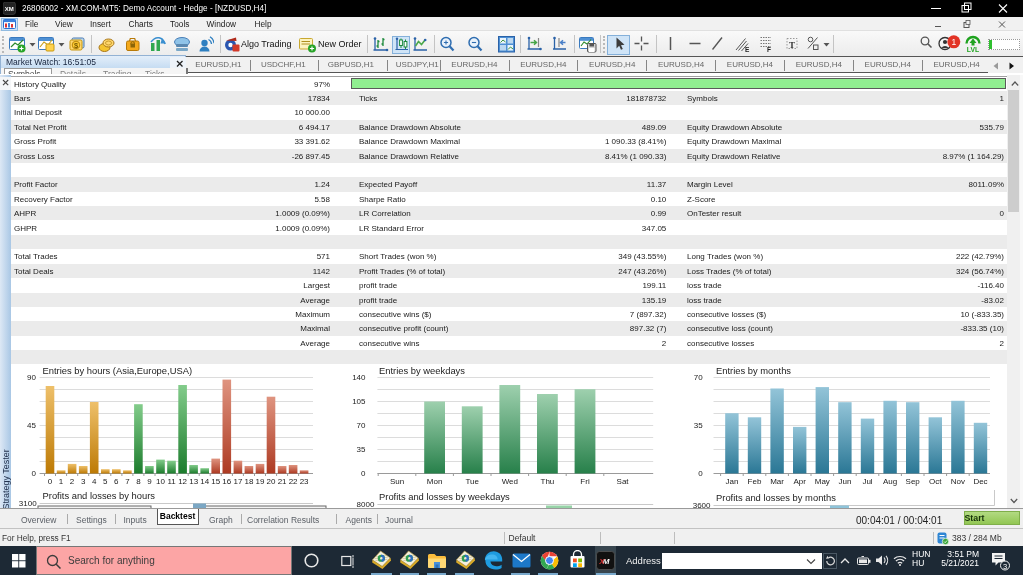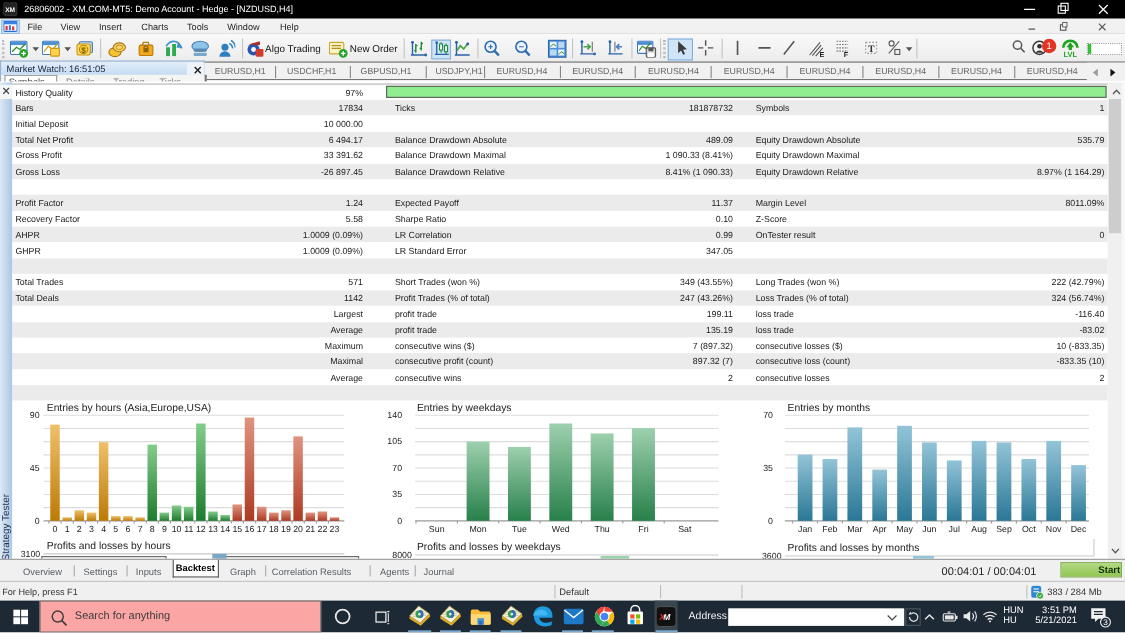--- a/index.html
+++ b/index.html
@@ -34,21 +34,21 @@
 .v3{width:317px;left:676px;text-align:right}
 #qbar{left:351px;top:77.5px;width:654.5px;height:11.5px;background:#90ee90;border:1px solid #5a5a5a}
 #sbar{left:1007px;top:75px;width:13px;height:433px;background:#f0f0f0}
 #sedge{left:1020px;top:75px;width:3px;height:433px;background:#f8f8f8}
 #sthumb{position:absolute;left:1px;top:15px;width:11px;height:122px;background:#cdcdcd}
 #btabs{left:0;top:508px;width:1023px;height:19.5px;background:#f0f0f0;border-top:1px solid #9a9a9a}
 .btab{position:absolute;top:5.5px;font-size:8.5px;color:#5a5f66;white-space:nowrap}
 .bsep{position:absolute;top:5px;width:1px;height:10px;background:#aaa}
 #seltab{position:absolute;left:156.5px;top:0;width:42px;height:15.5px;background:#fff;border:1px solid #555;border-top:none;font-size:8.5px;color:#000;font-weight:bold;text-align:center;line-height:15px}
 #timer{position:absolute;left:856px;top:5.5px;width:100px;text-align:left;font-size:10px;color:#222}
-#startbtn{position:absolute;left:963.5px;top:2px;width:56px;height:13.5px;background:linear-gradient(#b2da82,#92c653);border:1px solid #7fae4a;font-size:8.8px;color:#16320a;font-weight:bold;text-align:right;line-height:12px}
+#startbtn{position:absolute;left:963.5px;top:2px;width:56px;height:13.5px;background:linear-gradient(#b2da82,#92c653);border:1px solid #7fae4a;font-size:8.8px;color:#16320a;font-weight:bold;text-align:left;line-height:12px}
 #status{left:0;top:527.5px;width:1023px;height:18px;background:#f0f0f0;border-top:1px solid #c2c2c2;font-size:8.3px;color:#333}
 .ssep{position:absolute;top:3px;width:1px;height:12px;background:#bdbdbd}
 #task{left:0;top:545.5px;width:1023px;height:29.5px;background:#1d2935;color:#fff}
 #search{position:absolute;left:36px;top:0.5px;width:256px;height:29px;background:#fca5a5;border:1px solid #777}
 #search span{position:absolute;left:31px;top:8px;font-size:10px;color:#3c3c3c}
 .tico{position:absolute}
 .uline{position:absolute;top:27px;height:2.5px;background:#79a9cc}
 .trtxt{position:absolute;font-size:8.5px;color:#fff;line-height:9px}
 </style></head><body>
 <div id="tbar" class="a">

